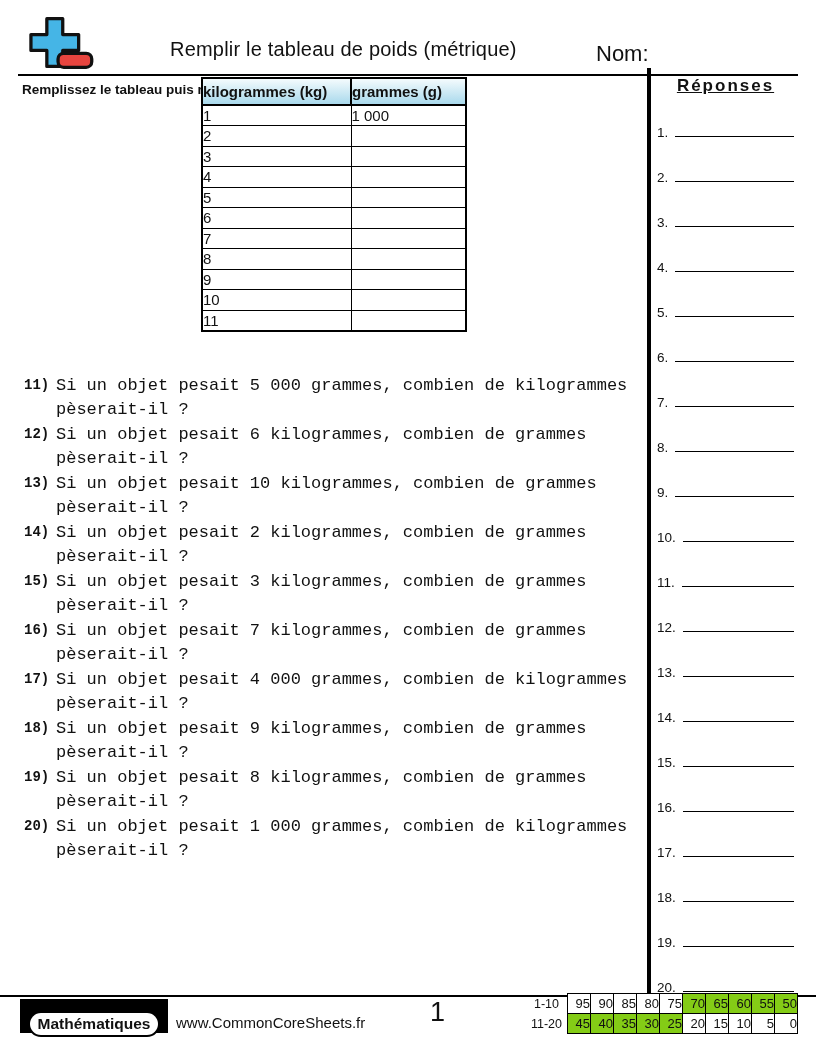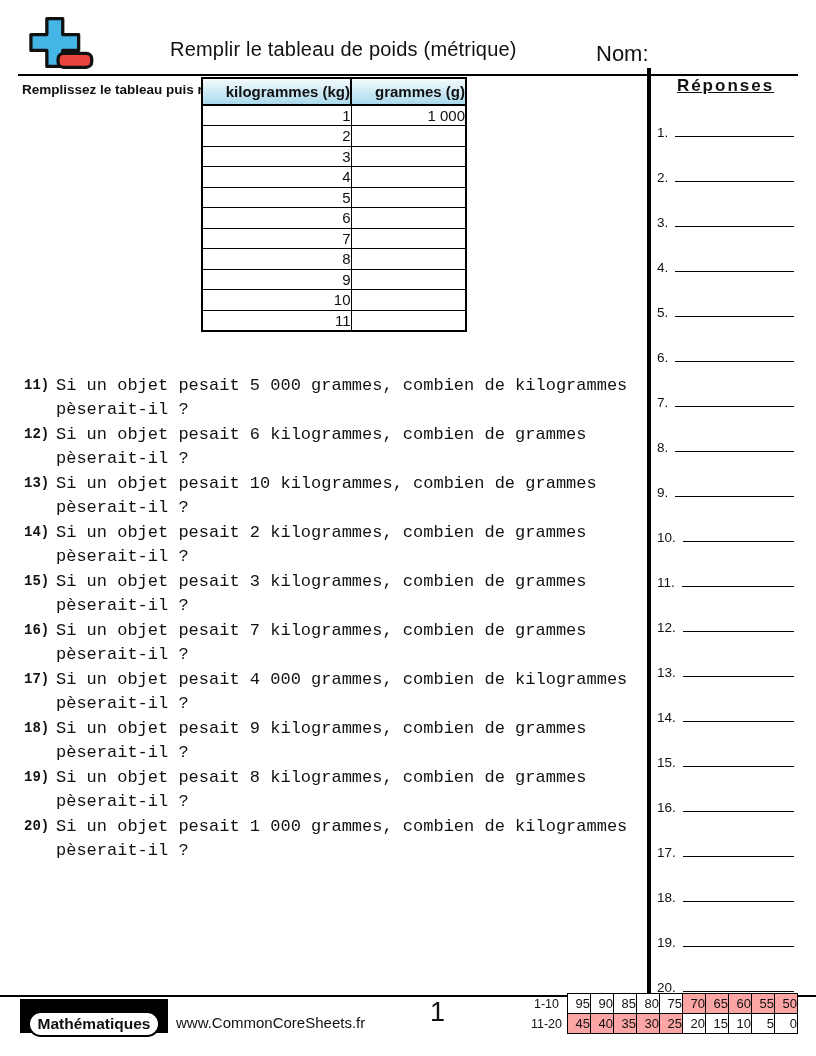--- a/index.html
+++ b/index.html
@@ -18,21 +18,21 @@
   .name-label { position:absolute; left:542px; top:41px; font-size:22px;margin-left:36px; }
   
   .instruction { margin:6px 0 0 22px; font-size:13.5px; font-weight:bold; }
   
   .body { position:absolute; left:0; top:68px; bottom:61px; right:0; display:flex; }
   .main { width:629px; margin-left:18px; position:relative; }
   .divider { width:2px; border-left:1.5px solid #000; border-right:3px solid #000; }
   .answers { flex:1; padding:0 22px 0 6px; }
   
   .conv-table { border-collapse:collapse; margin:9px 0 0 183px; }
-  .conv-table th, .conv-table td { border:1.5px solid #000; text-align:right; }
+  .conv-table th, .conv-table td { border:1.5px solid #000; text-align:left; }
   .conv-table th {
     width:149px; height:27px; font-size:15px; font-weight:bold;
     border:2.5px solid #000;
     background:linear-gradient(#f4fbfd, #a9d9ec);
   }
   .conv-table th + th { width:115px; }
   .conv-table td { height:20.5px; font-size:15px; }
   .conv-table { border:2.5px solid #000; }
   
   .questions { margin-top:42px; }
@@ -55,21 +55,21 @@
   .brand-box { position:absolute; left:2px; top:2px; width:148px; height:34px;
                background:#000; display:flex; align-items:center; justify-content:center; }
   .brand-pill { background:#fff; border:2.5px solid #000; border-radius:15px;
                 padding:2px 8px; font-size:15.5px; font-weight:bold; white-space:nowrap;margin-top:16px; }
   .website { position:absolute; left:158px; bottom:4px; font-size:15px; }
   .page-num { position:absolute; left:412px; top:0px; font-size:27px; }
   .grade { position:absolute; right:0px; top:-4px; border-collapse:collapse;margin-left:36px; }
   .grade td { font-size:13px; text-align:center; height:20px; }
   .grade .glabel { border:none; padding-right:5px; font-size:12.5px; }
   .grade .gcell { border:1.5px solid #000; width:23px; background:#fff;text-align:right; }
-  .grade .gcell.blue { background:#fca5a5; }
+  .grade .gcell.blue { background:#84cc16; }
 </style>
 </head>
 <body>
 
 <div class="page">
 
   <div class="header">
     <div class="logo">
       <svg width="78" height="58" viewBox="0 0 82 62">
         <path d="M28 5 h17 v17 h17 v17 h-17 v17 h-17 v-17 h-17 v-17 h17 z" fill="#45b5e6" stroke="#111" stroke-width="3.5" stroke-linejoin="round"></path>

